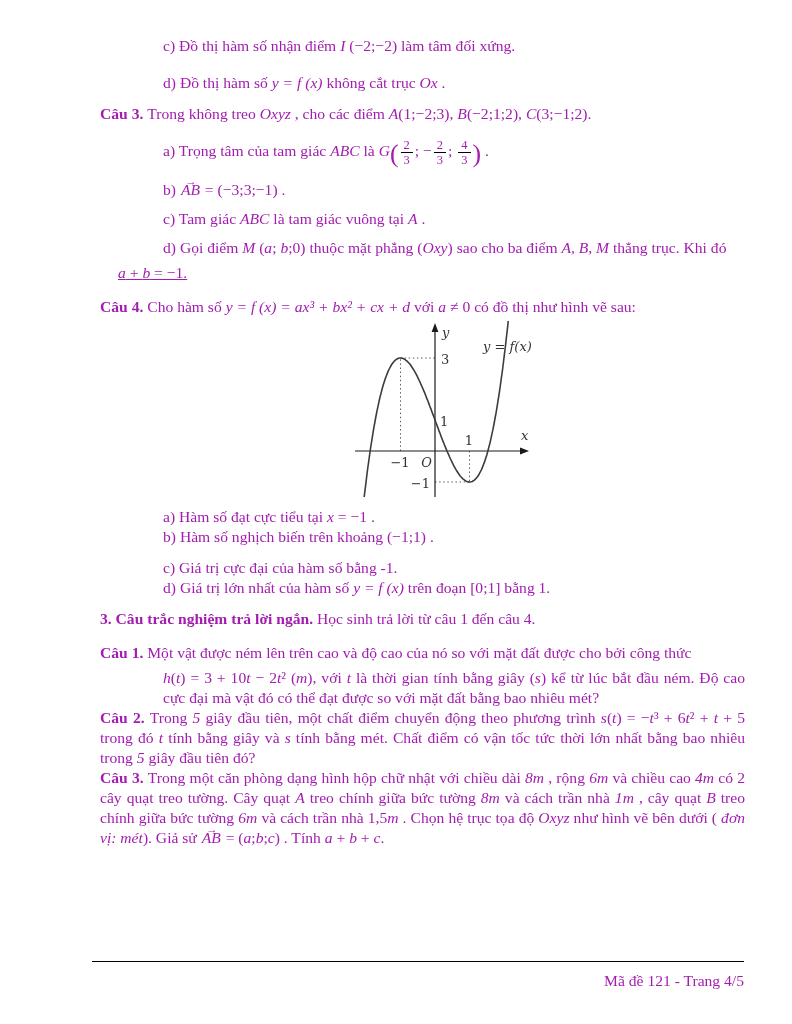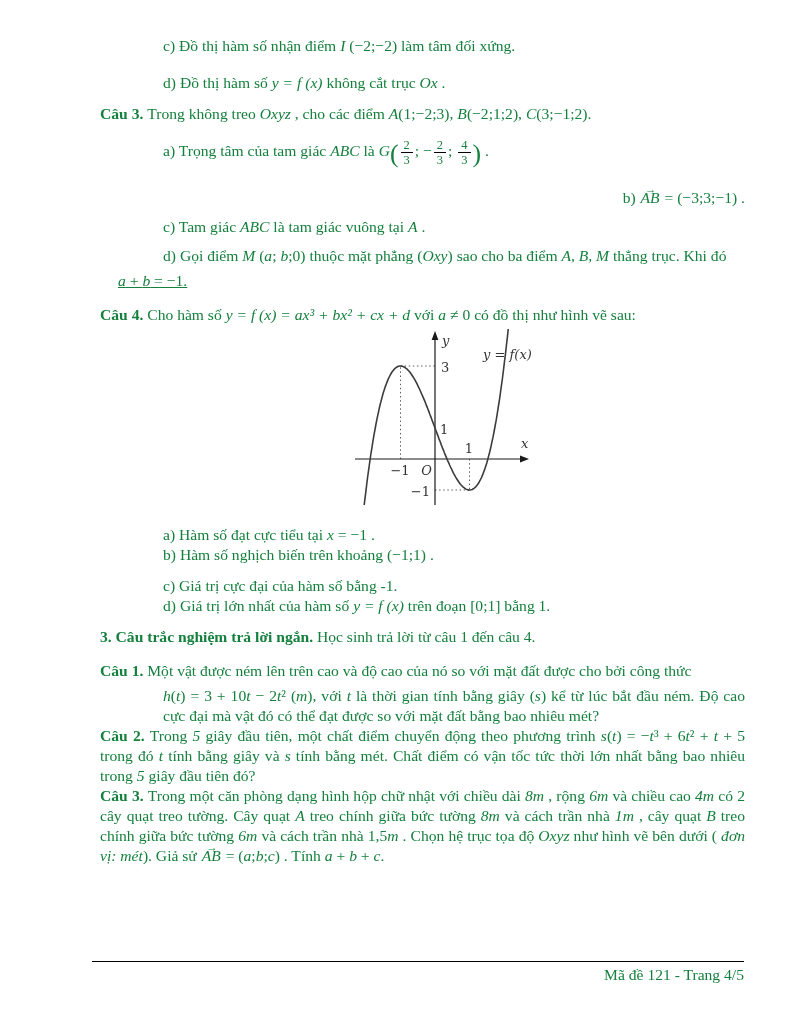--- a/index.html
+++ b/index.html
@@ -1,17 +1,17 @@
 <!DOCTYPE html>
 <html><head>
 <meta charset="utf-8">
 <style>
   html,body{margin:0;padding:0;background:#fff;}
   .page{position:relative;width:792px;height:1007px;background:#fff;overflow:hidden;
-        font-family:"Liberation Serif","DejaVu Serif",serif;font-size:15.6px;line-height:20px;color:#15803d;}
+        font-family:"Liberation Serif","DejaVu Serif",serif;font-size:15.6px;line-height:20px;color:#a21caf;}
   .content{position:absolute;left:100px;top:36px;width:645px;}
   .blk{margin:0;}
   .indent{padding-left:63px;}
   .indent-sm{padding-left:18px;text-decoration:underline;}
   .just{text-align:justify;}
   .it{font-style:italic;}
   .bd{font-weight:bold;}
   .vec{position:relative;display:inline-block;font-style:italic;padding:0 1px;}
   .vec::before{content:"\2192";position:absolute;left:0;right:0;top:-0.78em;font-size:0.72em;
                text-align:center;font-style:normal;letter-spacing:-1px;}
@@ -21,23 +21,23 @@
   .frac .num{border-bottom:1px solid #000;}
   .bigp{font-size:1.65em;line-height:1;vertical-align:-0.22em;font-weight:normal;}
   .graph-wrap{margin:4px 0 0 245px;width:228px;height:176px;}
   svg text{font-family:"DejaVu Serif","Liberation Serif",serif;font-size:13px;fill:#333;}
   svg .itx{font-style:italic;}
   .axis{stroke:#1a1a1a;stroke-width:1.2;}
   .arr{fill:#1a1a1a;}
   #curve-path{fill:none;stroke:#3c3c3c;stroke-width:1.6;}
   .dot{stroke:#606060;stroke-width:1;stroke-dasharray:1.5,2.6;}
   .footer{position:absolute;left:92px;width:652px;top:961px;border-top:1.4px solid #000;
-          padding-top:3px;text-align:right;}
+          padding-top:9px;text-align:right;}
   
-  .m17{margin-top:17px;} .m16{margin-top:20px;text-align:right;} .m11{margin-top:11px;} .m10{margin-top:20px;}
+  .m17{margin-top:17px;} .m16{margin-top:12px;} .m11{margin-top:11px;} .m10{margin-top:10px;}
   .m9{margin-top:9px;} .m7{} .m6{margin-top:14px;} .m5{margin-top:5px;} .m0{margin-top:0;}
 </style>
 </head>
 <body>
 
 <div class="page">
   <div class="content">
 
     <p class="blk indent m0"><span>c) Đồ thị hàm số nhận điểm </span><span class="it">I</span><span> (−2;−2) làm tâm đối xứng.</span></p>
 

